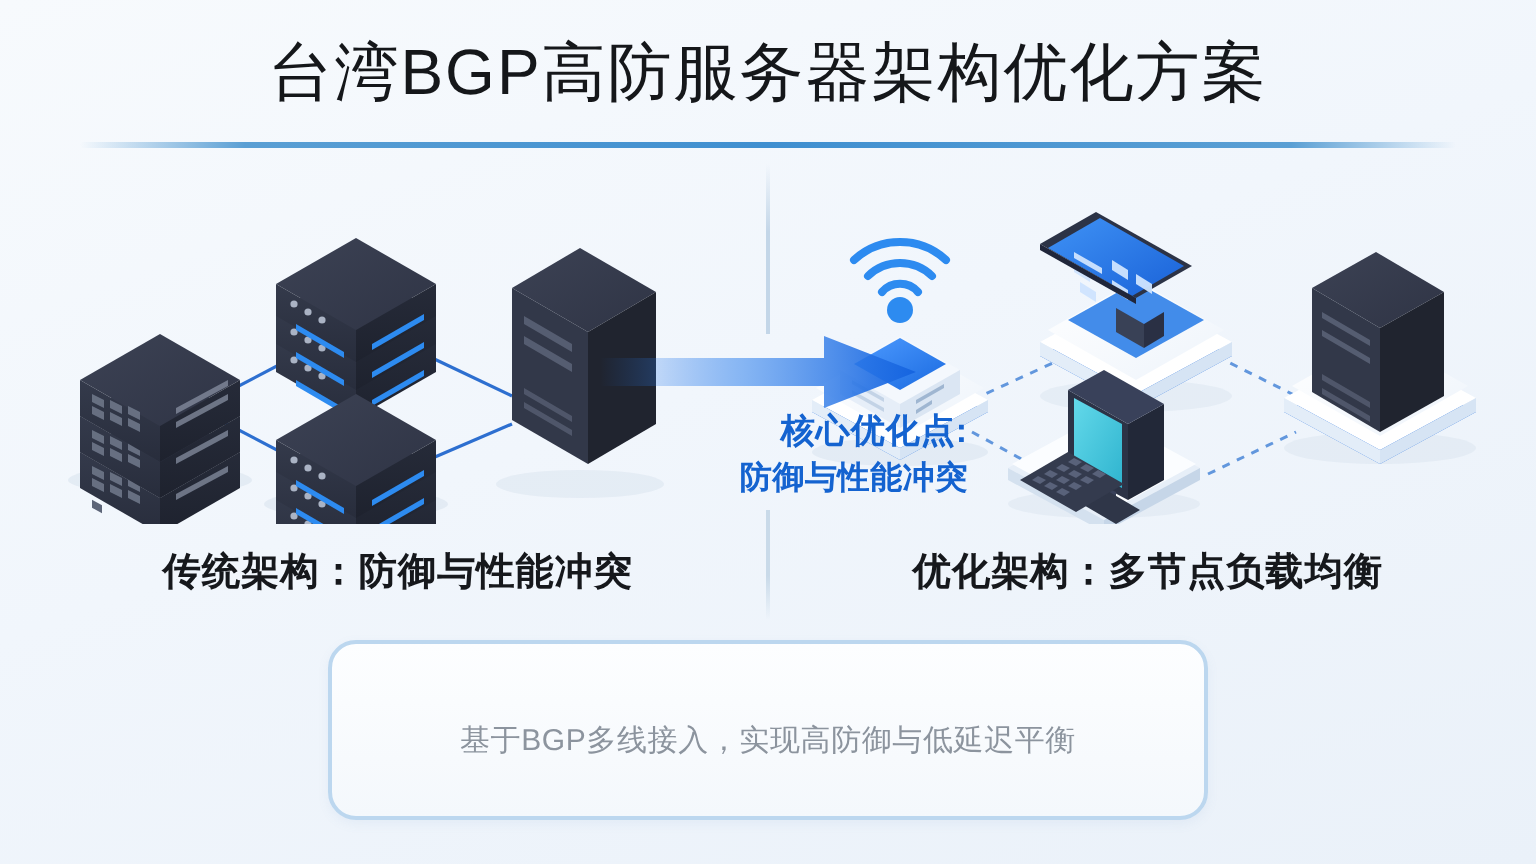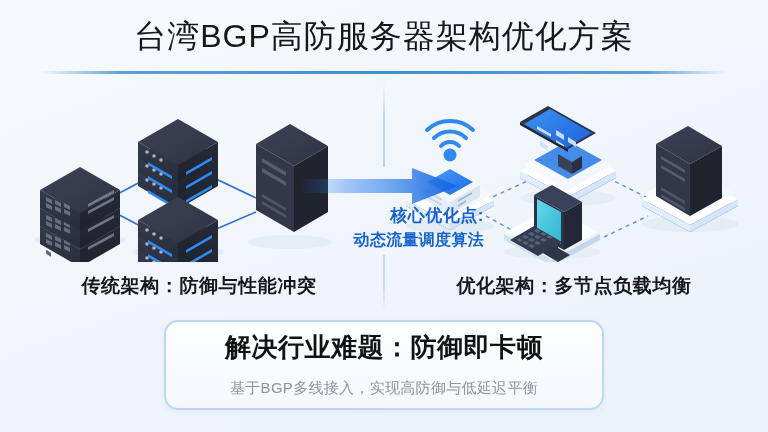--- a/index.html
+++ b/index.html
@@ -400,24 +400,23 @@
           <stop offset="45%" stop-color="#4d93ef" stop-opacity=".65"></stop>
           <stop offset="100%" stop-color="#1564e0" stop-opacity="1"></stop>
         </linearGradient>
       </defs>
       <polygon points="0,12 112,12 112,1 158,19 112,37 112,26 0,26" fill="url(#arrowGrad)"></polygon>
     </svg>
   </div>
 
   <div class="center-text">
     <div class="line1">核心优化点:</div>
-    <div class="line2">动态流量调度算法</div>
+    <div class="line2">防御与性能冲突</div>
   </div>
 
   <div class="caption caption-left">传统架构：防御与性能冲突</div>
   <div class="caption caption-right">优化架构：多节点负载均衡</div>
 
   <div class="banner">
-    <div class="banner-main">解决行业难题：防御即卡顿</div>
     <div class="banner-sub">基于BGP多线接入，实现高防御与低延迟平衡</div>
   </div>
 
 </div>
 
 </body></html>

